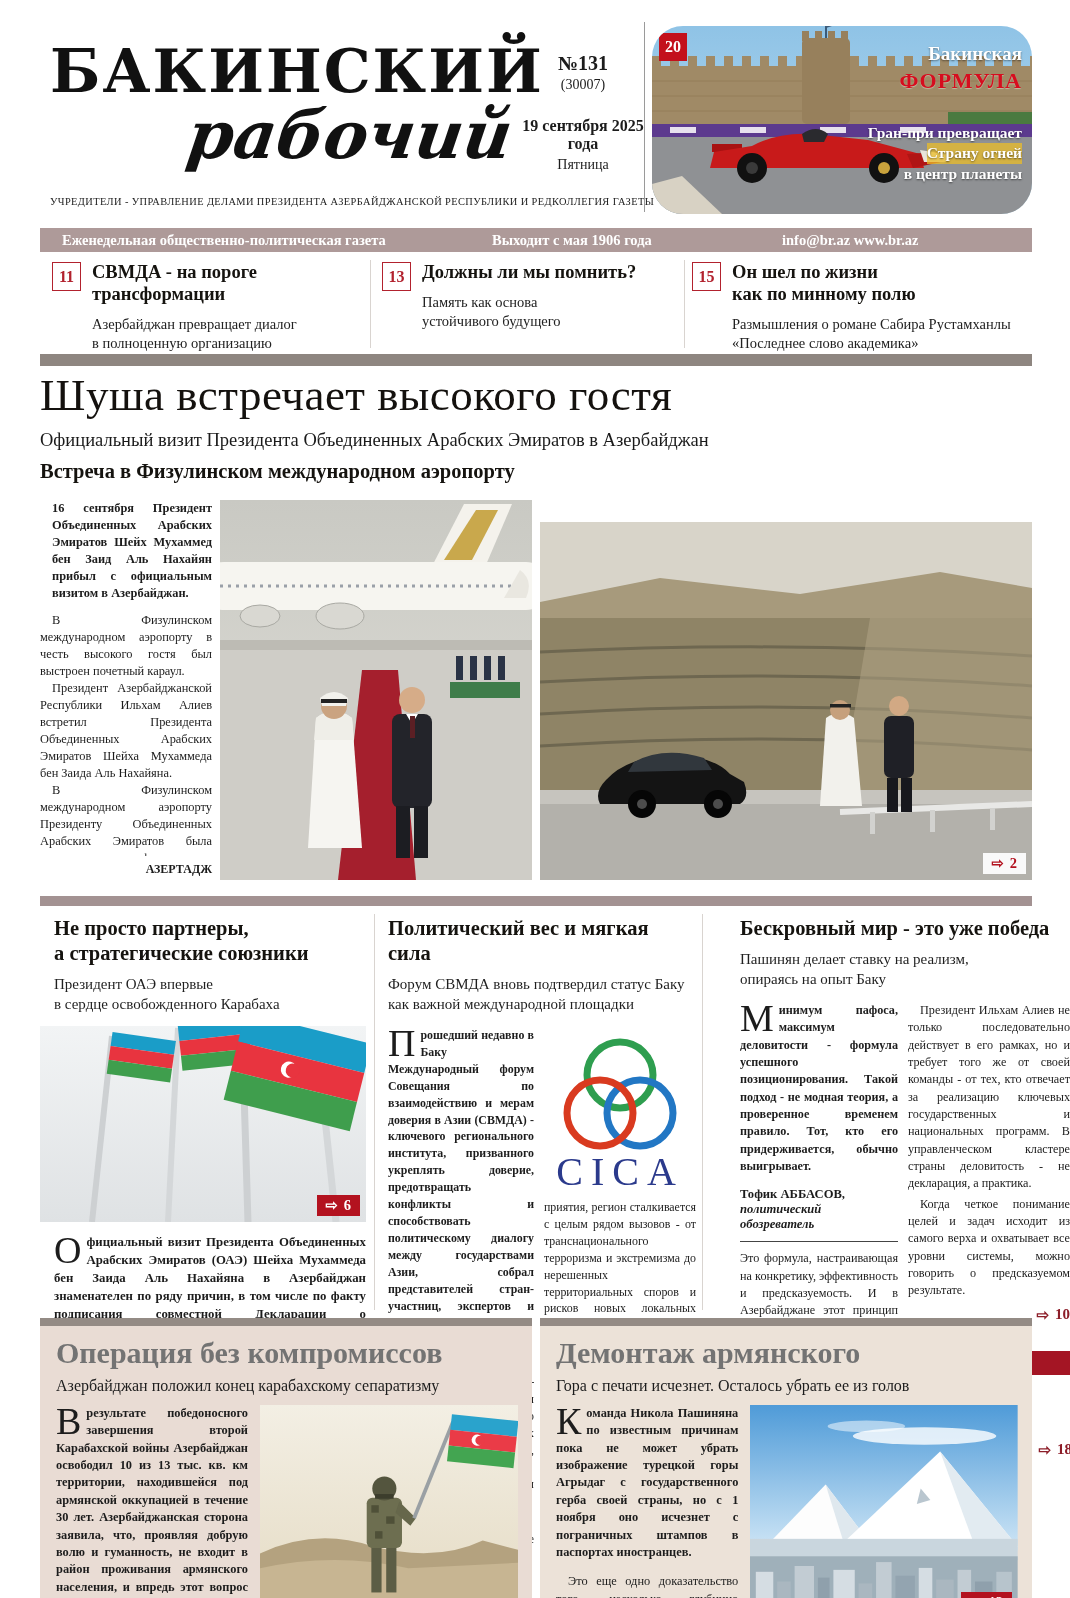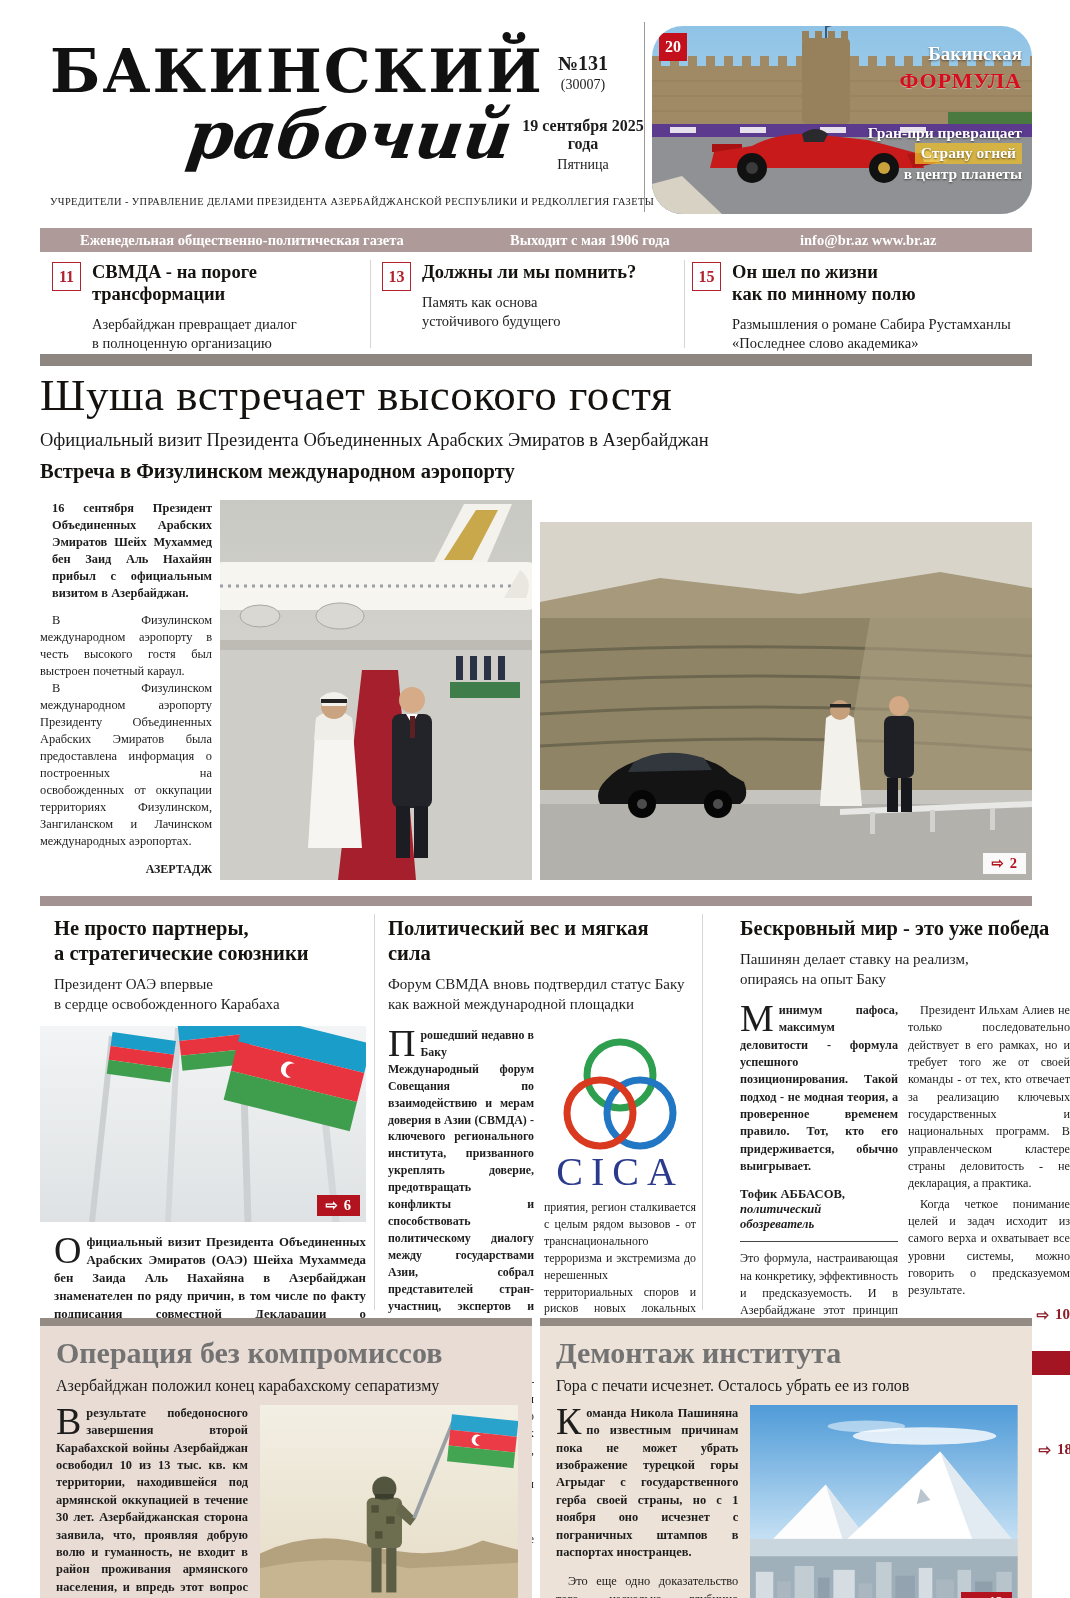--- a/index.html
+++ b/index.html
@@ -21,27 +21,27 @@
   .issue-day{font-size:14px;margin-top:4px;}
   .hvrule{position:absolute;left:604px;top:4px;width:1px;height:190px;background:#9a9a9a;}
   .promo{position:absolute;left:612px;top:8px;width:380px;height:188px;overflow:hidden;border-radius:31px;}
   .promo svg{position:absolute;inset:0;}
   .promo-badge{position:absolute;left:7px;top:7px;width:28px;height:28px;background:#c3101c;
                color:#fff;font-weight:700;font-size:16px;display:flex;align-items:center;justify-content:center;}
   .promo-text{position:absolute;right:10px;top:16px;text-align:right;line-height:1.3;}
   .promo-kicker{color:#fff;font-weight:700;font-size:19px;text-shadow:0 1px 2px rgba(0,0,0,.5);}
   .promo-title{color:#d60d1e;font-weight:700;font-size:22px;letter-spacing:1px;text-shadow:0 1px 1px rgba(255,255,255,.4);}
   .promo-l{color:#fff;font-weight:700;font-size:15.5px;text-shadow:0 1px 2px rgba(0,0,0,.55);}
-  .promo-l.hl{background:rgba(235,190,40,.75);display:inline-block;padding:0 6px;}
+  .promo-l.hl{background:rgba(235,190,40,.75);display:inline-block;padding:0 0;}
 
   
   .infobar{top:228px;height:24px;background:#ae9a99;display:flex;align-items:center;
            color:#fff;font-weight:700;font-size:14.5px;}
   .infobar span{display:block;}
-  .ib-l{margin-left:40px;width:430px;}
+  .ib-l{margin-left:22px;width:430px;}
   .ib-c{width:290px;}
   .ib-r{flex:1;}
 
   
   .teasers{top:260px;height:92px;}
   .teaser{position:absolute;top:2px;display:flex;gap:11px;}
   .t1{left:12px;width:318px;}
   .t2{left:342px;width:295px;}
   .t3{left:652px;width:340px;}
   .tno{flex:0 0 27px;height:27px;border:1.5px solid #b2222e;color:#b2222e;font-weight:700;
@@ -229,20 +229,21 @@
   <div class="sec bar1"></div>
   <div class="sec h1">Шуша встречает высокого гостя</div>
   <div class="sec h1sub">Официальный визит Президента Объединенных Арабских Эмиратов в Азербайджан</div>
 
   <div class="sec story">
     <div class="story-lefthead">Встреча в Физулинском международном аэропорту</div>
 
     <div class="story-text">
       <p class="lead-bold">16 сентября Президент Объединенных Арабских Эмиратов Шейх Мухаммед бен Заид Аль Нахайян прибыл с официальным визитом в Азербайджан.</p>
       <p class="ind sp">В Физулинском международном аэропорту в честь высокого гостя был выстроен почетный караул.</p>
+      <p class="ind">Президент Азербайджанской Республики Ильхам Алиев встретил Президента Объединенных Арабских Эмиратов Шейха Мухаммеда бен Заида Аль Нахайяна.</p>
       <p class="ind">В Физулинском международном аэропорту Президенту Объединенных Арабских Эмиратов была предоставлена информация о построенных на освобожденных от оккупации территориях Физулинском, Зангиланском и Лачинском международных аэропортах.</p>
     </div>
     <div class="credit">АЗЕРТАДЖ</div>
 
     <div class="photo ph-airport">
       <svg viewBox="0 0 312 380" preserveAspectRatio="none">
         <defs>
           <linearGradient id="sky2" x1="0" y1="0" x2="0" y2="1">
             <stop offset="0" stop-color="#c9c9c3"></stop>
               <stop offset="1" stop-color="#e2e1da"></stop>
@@ -498,21 +499,21 @@
             </svg>
 
           </div>
         </div>
       </div>
     </div>
 
     <div class="panel pr">
       <div class="pbar"></div>
       <div class="pbody">
-        <div class="bh2">Демонтаж института</div>
+        <div class="bh2">Демонтаж армянского</div>
         <div class="bsub">Гора с печати исчезнет. Осталось убрать ее из голов</div>
         <div class="brow">
           <div class="btxt2">
             <div class="bold">
               <span class="dc">К</span><span>оманда Никола Пашиняна по известным причинам пока не может убрать изображение турецкой горы Агрыдаг с государственного герба своей страны, но с 1 ноября оно исчезнет с пограничных штампов в паспортах иностранцев.</span>
             </div>
             <div class="btail ind">Это еще одно доказательство того, насколько глубинно заболевание целого этноса, лидеры общественного мнения которого заявляют с голубых экранов на голубом глазу, что по итогам соглашения 8 ав-</div>
           </div>
           <div class="photo ph-ararat">
             <svg viewBox="0 0 276 214" preserveAspectRatio="none">

